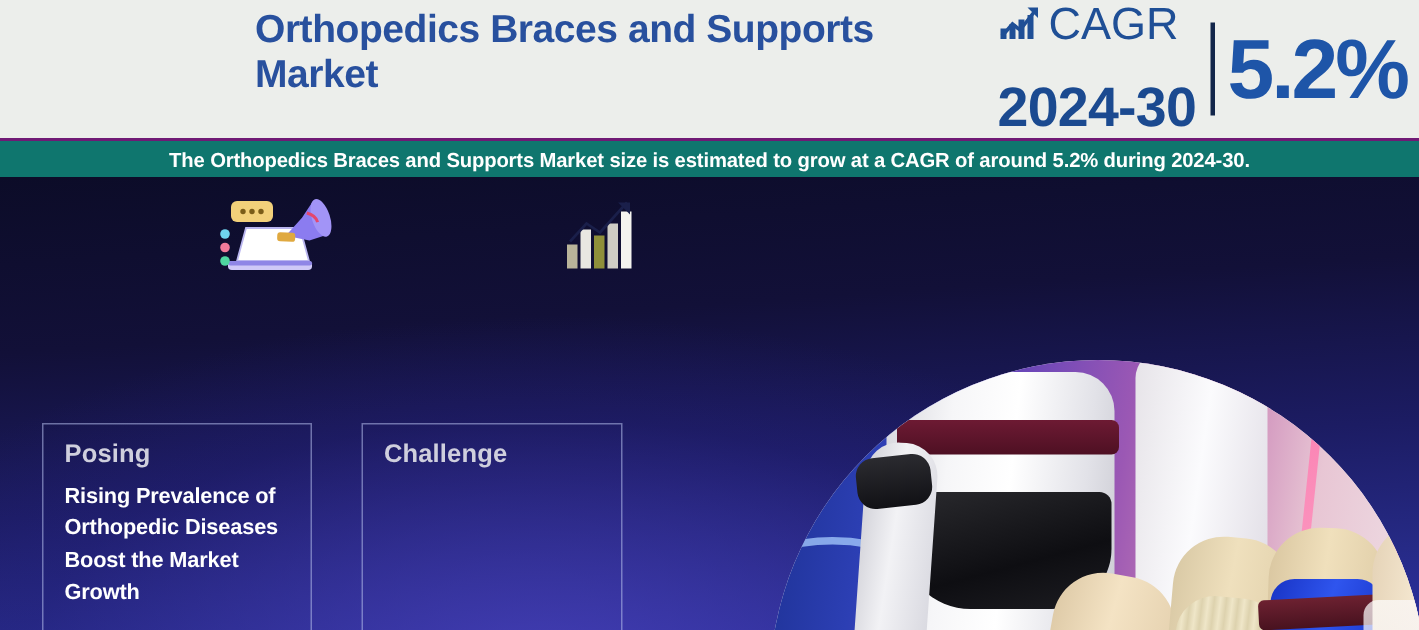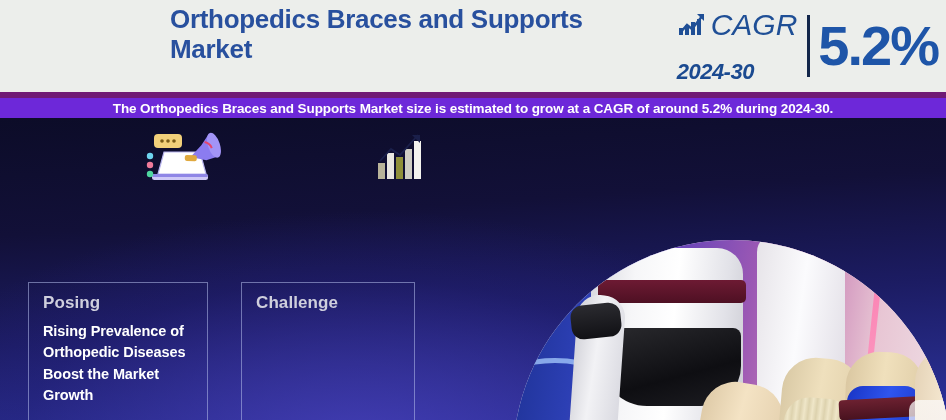--- a/index.html
+++ b/index.html
@@ -62,40 +62,39 @@
   }
 
   .cagr-block {
     position: absolute;
     right: 8px; top: 8px;
     height: 76px;
     display: flex;
     align-items: center;
   }
   .cagr-left {
-    text-align: left;
+    text-align: center;
     color: #1f4f96;
     line-height: 1;
     padding-right: 10px;
-    font-style: italic;
   }
   .cagr-top {
     display: flex;
     align-items: flex-end;
     gap: 4px;
   }
   .cagr-icon { display: block; }
   .cagr-label {
     font-size: 30px;
     font-weight: 400;
     letter-spacing: 0px;
     color: #1f4f96;
   }
   .cagr-years {
-    font-size: 22px;
+    font-size: 37px;
     font-weight: bold;
     letter-spacing: -0.5px;
     margin-top: 21px;
     color: #1b4a90;
   }
   .cagr-divider {
     width: 3px;
     height: 62px;
     background: #12264a;
   }
@@ -106,22 +105,22 @@
     letter-spacing: -2px;
     padding-left: 8px;
     line-height: 1;
   }
 
   
   .banner {
     position: absolute;
     left: 0; top: 92px;
     width: 946px; height: 26px;
-    background: #6d28d9;
-    border-top: 6px solid #701a75;
+    background: #0f766e;
+    border-top: 2px solid #701a75;
     box-sizing: border-box;
     color: #ffffff;
     font-size: 13.5px;
     font-weight: bold;
     display: flex;
     align-items: center;
     justify-content: center;
     letter-spacing: -0.1px;
   }
 

